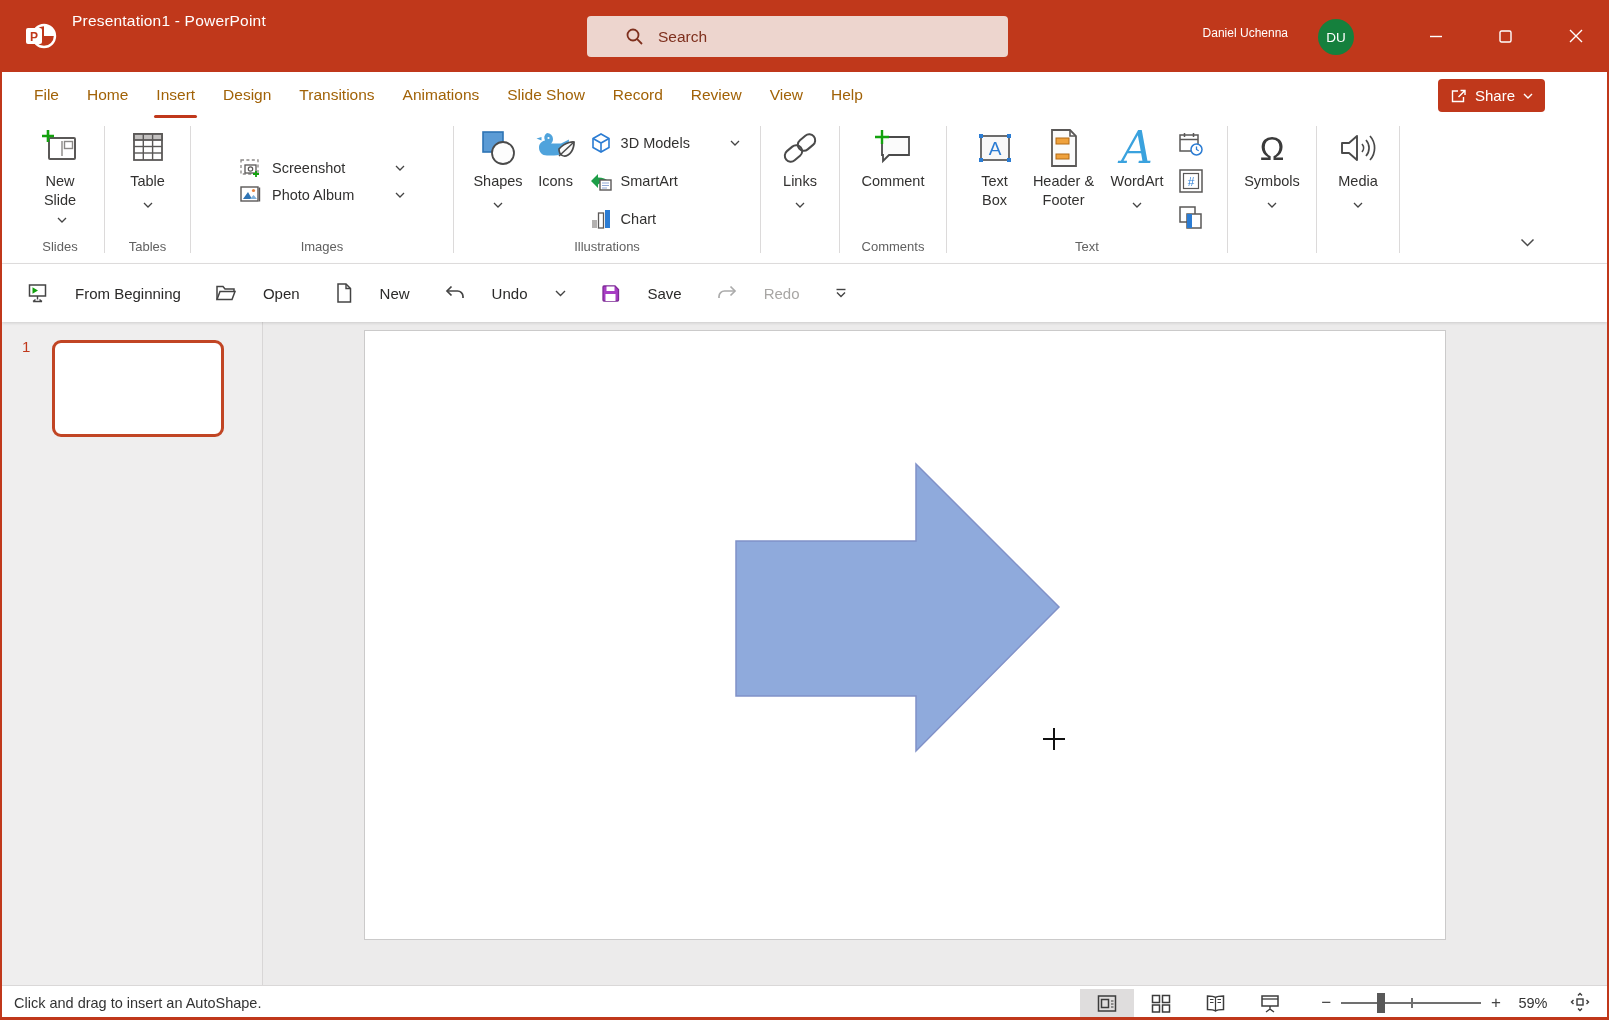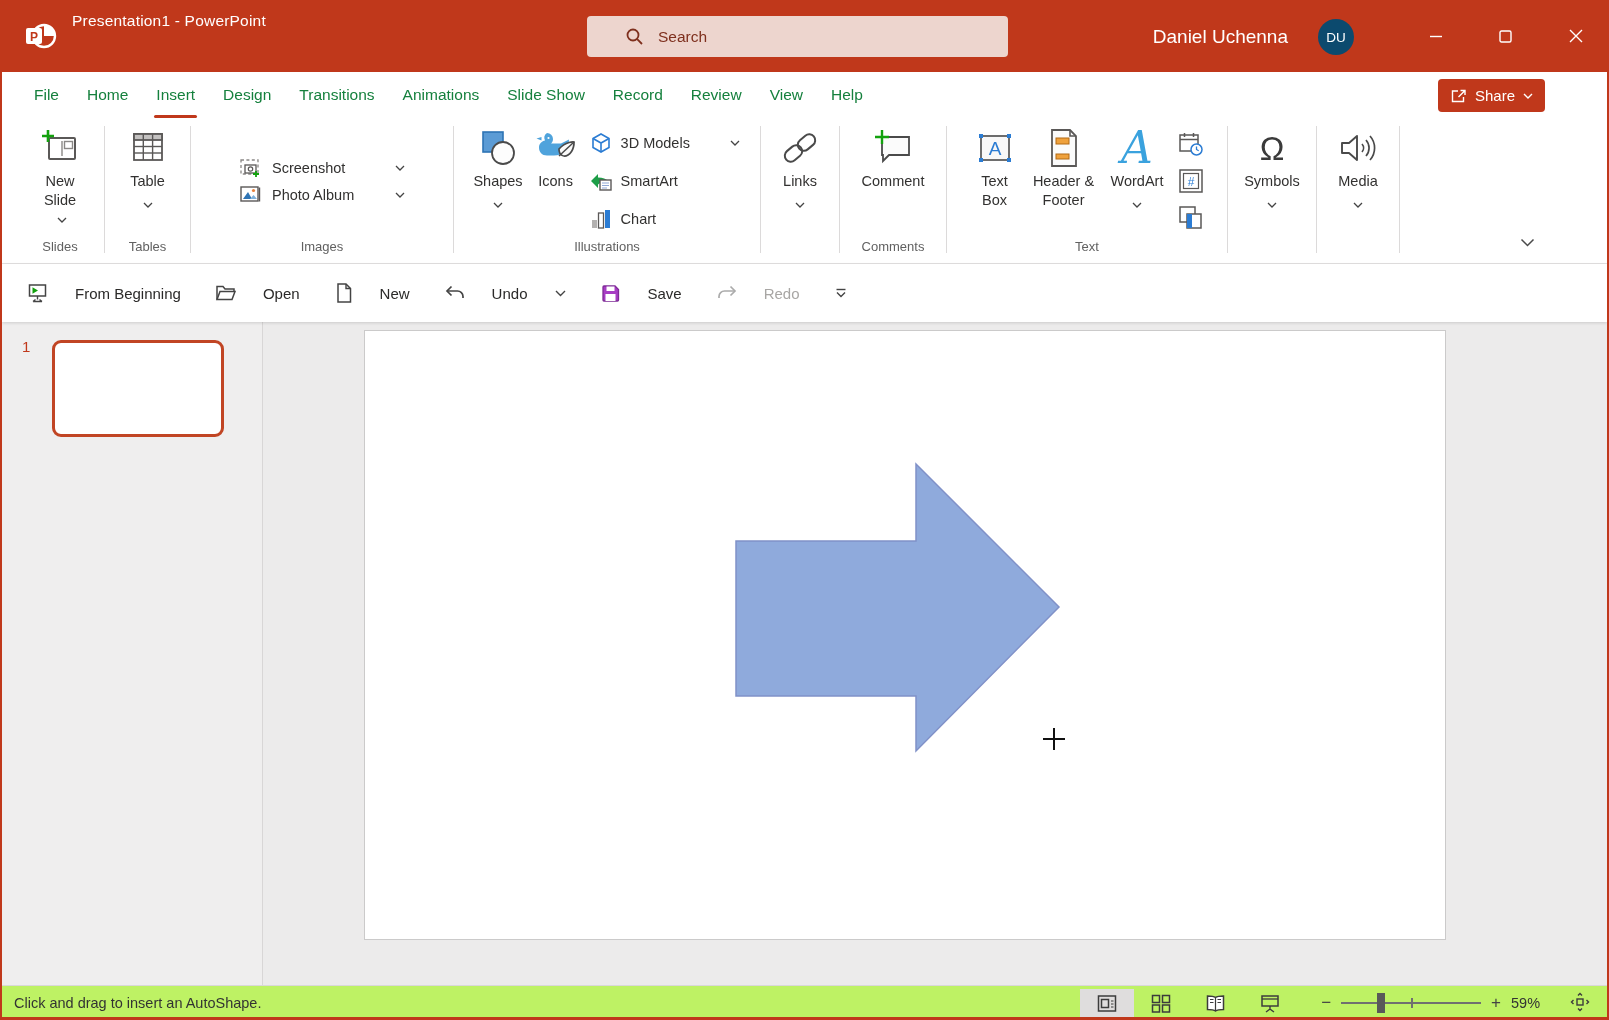--- a/index.html
+++ b/index.html
@@ -14,29 +14,29 @@
   .window{ position:relative; width:1609px; height:1020px; background:#ECEBEB; overflow:hidden;
            border-left:2px solid var(--brand); border-right:2px solid var(--brand); border-bottom:3px solid var(--brand); }
 
   
   .titlebar{ position:relative; height:72px; background:var(--brand); color:#fff; }
   .app-logo{ position:absolute; left:22px; top:21px; width:34px; height:30px; }
   .tb-title{ position:absolute; left:70px; top:12px; font-size:15.5px; letter-spacing:.2px; }
   .searchbox{ position:absolute; left:585px; top:16px; width:421px; height:41px; background:#EDD5CE;
               border-radius:4px; display:flex; align-items:center; gap:14px; padding-left:38px;
               color:var(--brand-dark); font-size:15.5px; cursor:text; }
-  .tb-user{ position:absolute; right:319px; top:26px; font-size:19px; }
+  .tb-user{ position:absolute; right:319px; top:26px; font-size:12px; }
   .avatar{ position:absolute; right:253px; top:19px; width:36px; height:36px; border-radius:50%;
-           background:#0c4a6e; color:#fff; font-size:13.5px; display:flex; align-items:center; justify-content:center; }
+           background:#15803d; color:#fff; font-size:13.5px; display:flex; align-items:center; justify-content:center; }
   .winbtn{ position:absolute; top:0; width:47px; height:72px; display:flex; align-items:center; justify-content:center; }
   .btn-min{ right:148px; } .btn-max{ right:78px; } .btn-close{ right:8px; }
 
   
   .tabrow{ position:relative; height:46px; background:#fff; display:flex; align-items:stretch; padding-left:18px; }
-  .tab{ position:relative; display:flex; align-items:center; padding:0 14px; font-size:15.5px; color:#15803d; cursor:pointer; }
+  .tab{ position:relative; display:flex; align-items:center; padding:0 14px; font-size:15.5px; color:#a16207; cursor:pointer; }
   .tab.active{ font-weight:400; }
   .tab.active::after{ content:""; position:absolute; left:12px; right:12px; bottom:0; height:3px; background:var(--brand); border-radius:2px; }
   .share-btn{ position:absolute; right:62px; top:7px; height:33px; background:var(--brand); color:#fff;
               border-radius:4px; display:flex; align-items:center; gap:8px; padding:0 12px; font-size:15px; cursor:pointer; }
 
   
   .ribbon{ position:relative; height:146px; background:#fff; border-bottom:1px solid #E3E1E1; display:flex; padding-left:14px; }
   .grp{ display:flex; flex-direction:column; }
   .grp-body{ flex:1; display:flex; justify-content:center; padding-top:4px; }
   .grp-lbl{ height:24px; text-align:center; font-size:13px; color:var(--gray-lbl); }
@@ -66,32 +66,32 @@
   .panel{ position:relative; width:261px; border-right:1px solid #D8D6D6; background:#EFEEEE; }
   .slide-num{ position:absolute; left:20px; top:16px; font-size:15px; color:var(--brand); }
   .thumb{ position:absolute; left:50px; top:18px; width:172px; height:97px; background:#fff;
           border:3px solid #C14524; border-radius:9px; cursor:pointer; }
   .canvas{ position:relative; flex:1; }
   .slide{ position:absolute; left:101px; top:8px; width:1082px; height:610px; background:#fff; border:1px solid #CBCACA; }
   .shape-svg{ position:absolute; left:0; top:0; }
   .crosshair{ position:absolute; left:676px; top:395px; }
 
   
-  .statusbar{ position:relative; height:35px; background:#bef264; border-top:1px solid #DADSDS; border-top:1px solid #DAD8D8;
+  .statusbar{ position:relative; height:35px; background:#ffffff; border-top:1px solid #DADSDS; border-top:1px solid #DAD8D8;
               display:flex; align-items:center; font-size:14.5px; color:#333; }
   .status-msg{ padding-left:12px; }
   .status-right{ margin-left:auto; display:flex; align-items:center; padding-right:12px; }
   .viewbtn{ padding:4px 16px; display:flex; align-items:center; cursor:pointer; }
   .viewbtn.active{ background:#DFDDDD; }
   .zoom-out,.zoom-in{ font-size:17px; color:#444; padding:0 10px; cursor:pointer; }
   .zoom-out{ margin-left:14px; }
   .ztrack{ position:relative; width:140px; height:2px; background:#707070; cursor:pointer; }
   .ztick{ position:absolute; left:50%; top:-4px; width:2px; height:10px; background:#707070; }
   .zthumb{ position:absolute; left:26%; top:-9px; width:8px; height:20px; background:#595959; cursor:grab; }
-  .zoom-pct{ width:44px; text-align:left; margin-right:10px; }
+  .zoom-pct{ width:44px; text-align:center; margin-right:10px; }
   .fitbtn{ padding:2px 4px; cursor:pointer; }
 </style>
 </head>
 <body>
 
 <div class="window">
 
   <div class="titlebar">
     <svg class="app-logo" viewBox="0 0 34 30">
       <circle cx="20" cy="15" r="11" fill="none" stroke="#fff" stroke-width="2.4"></circle>

